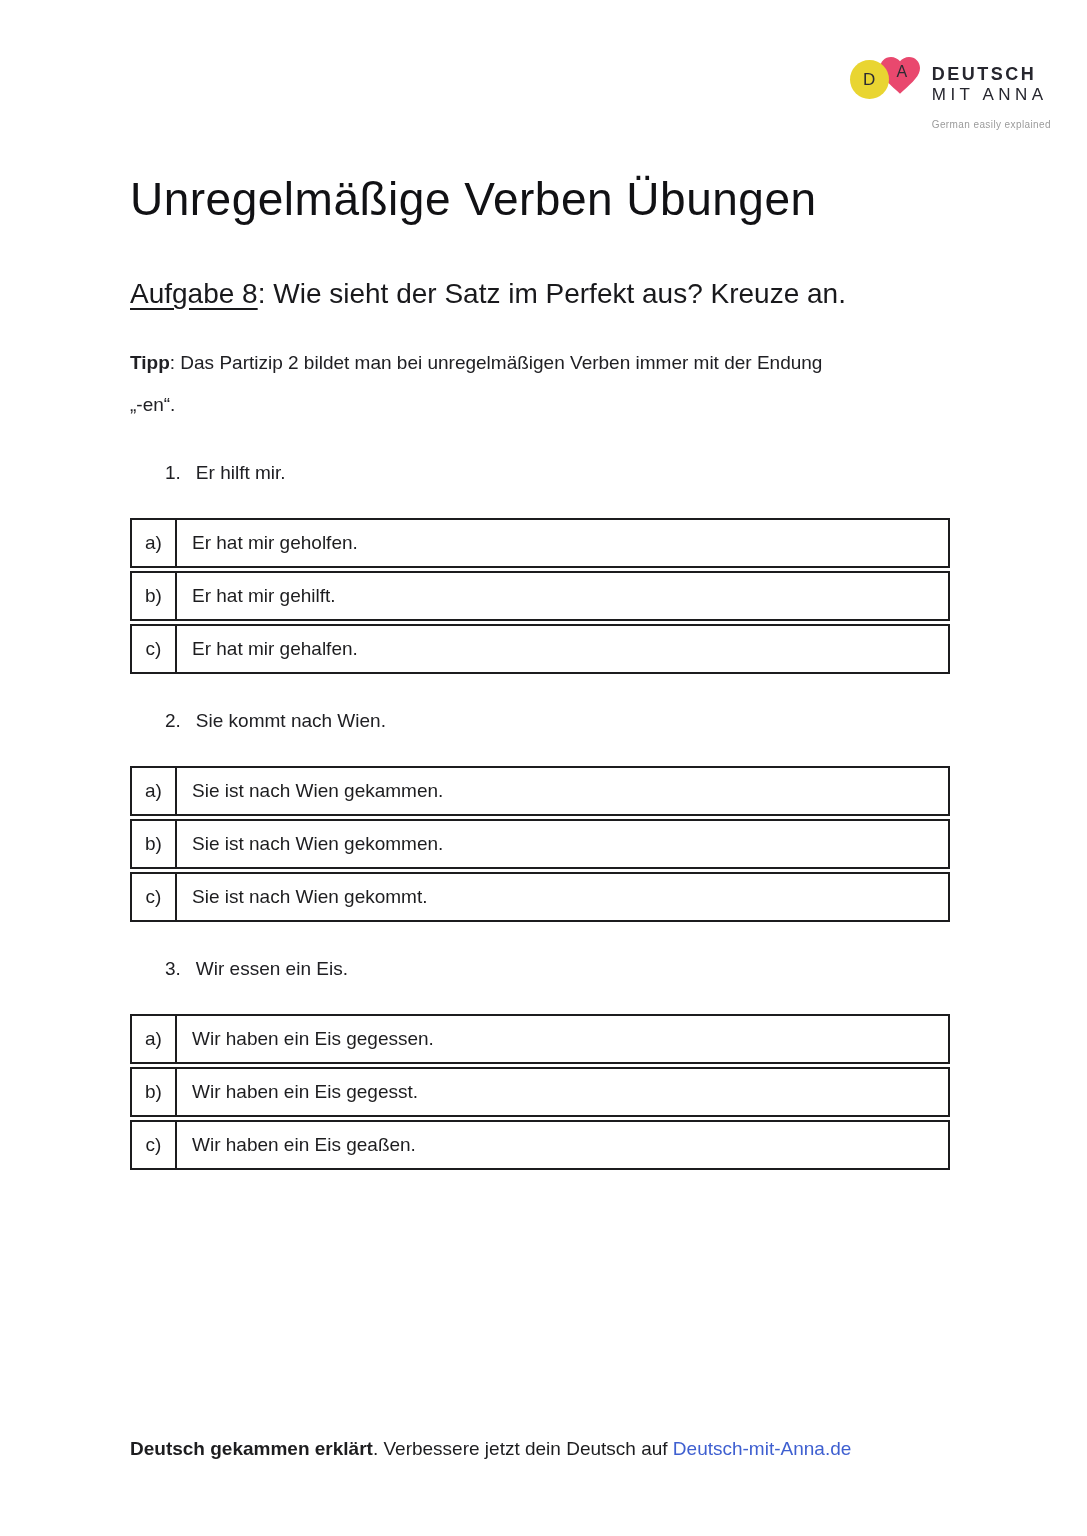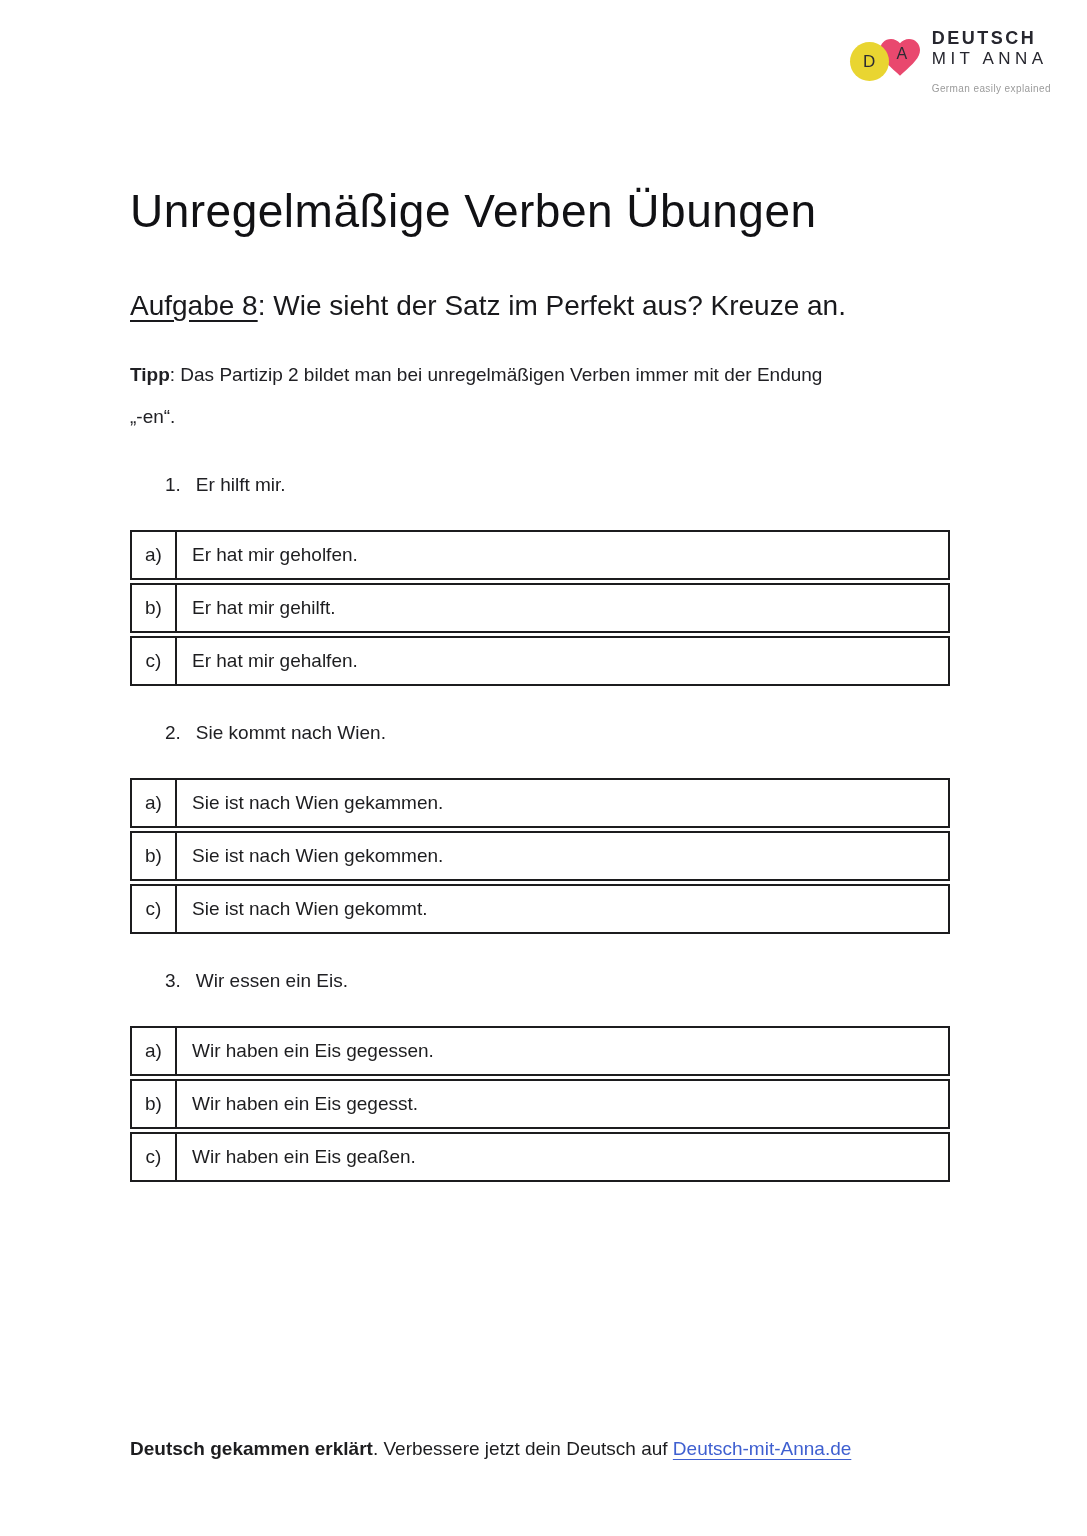--- a/index.html
+++ b/index.html
@@ -35,26 +35,26 @@
     z-index: 2;
   }
   .logo-heart-letter {
     position: absolute;
     left: 44px; top: 12px;
     width: 16px; text-align: center;
     font-size: 16px; font-weight: 500; color: #2b2b33;
     z-index: 3;
   }
   .logo-text { display: flex; flex-direction: column; line-height: 1.15; }
-  .logo-title1 { font-size: 18px; font-weight: 700; letter-spacing: 2.5px; color: #26262e; }
+  .logo-title1 { font-size: 18px; font-weight: 700; letter-spacing: 2.5px; color: #26262e; margin-top: 36px; }
   .logo-title2 { font-size: 17px; font-weight: 400; letter-spacing: 4.5px; color: #26262e; }
   .logo-tagline { font-size: 10px; color: #9b9b9b; margin-top: 15px; letter-spacing: 0.4px; }
 
   
-  .content { position: absolute; left: 130px; top: 12px; width: 827px; }
+  .content { position: absolute; left: 130px; top: 0; width: 827px; }
 
   .page-title {
     margin: 172px 0 0 0;
     font-size: 46px;
     font-weight: 400;
     letter-spacing: 0.5px;
     color: #111114;
   }
 
   .task-heading {
@@ -113,21 +113,21 @@
 
   
   .footer {
     position: absolute;
     left: 130px;
     top: 1438px;
     font-size: 19px;
     color: #1d1d1f;
   }
   .footer-bold { font-weight: 700; }
-  .footer-link { color: #3e5fd0; text-decoration: underline; text-underline-offset: 4px; cursor: pointer; }
+  .footer-link { color: #3e5fd0; text-underline-offset: 4px; cursor: pointer; }
 </style>
 </head>
 <body>
 
 <div class="logo">
   <div class="logo-mark">
     <svg class="logo-heart" viewBox="0 0 24 24" aria-hidden="true">
       <path d="M12 21.35l-1.45-1.32C5.4 15.36 2 12.28 2 8.5 2 5.42 4.42 3 7.5 3c1.74 0 3.41.81 4.5 2.09C13.09 3.81 14.76 3 16.5 3 19.58 3 22 5.42 22 8.5c0 3.78-3.4 6.86-8.55 11.54L12 21.35z" fill="#e9486e"></path>
     </svg>
     <div class="logo-circle" style="background:#e9d531">

